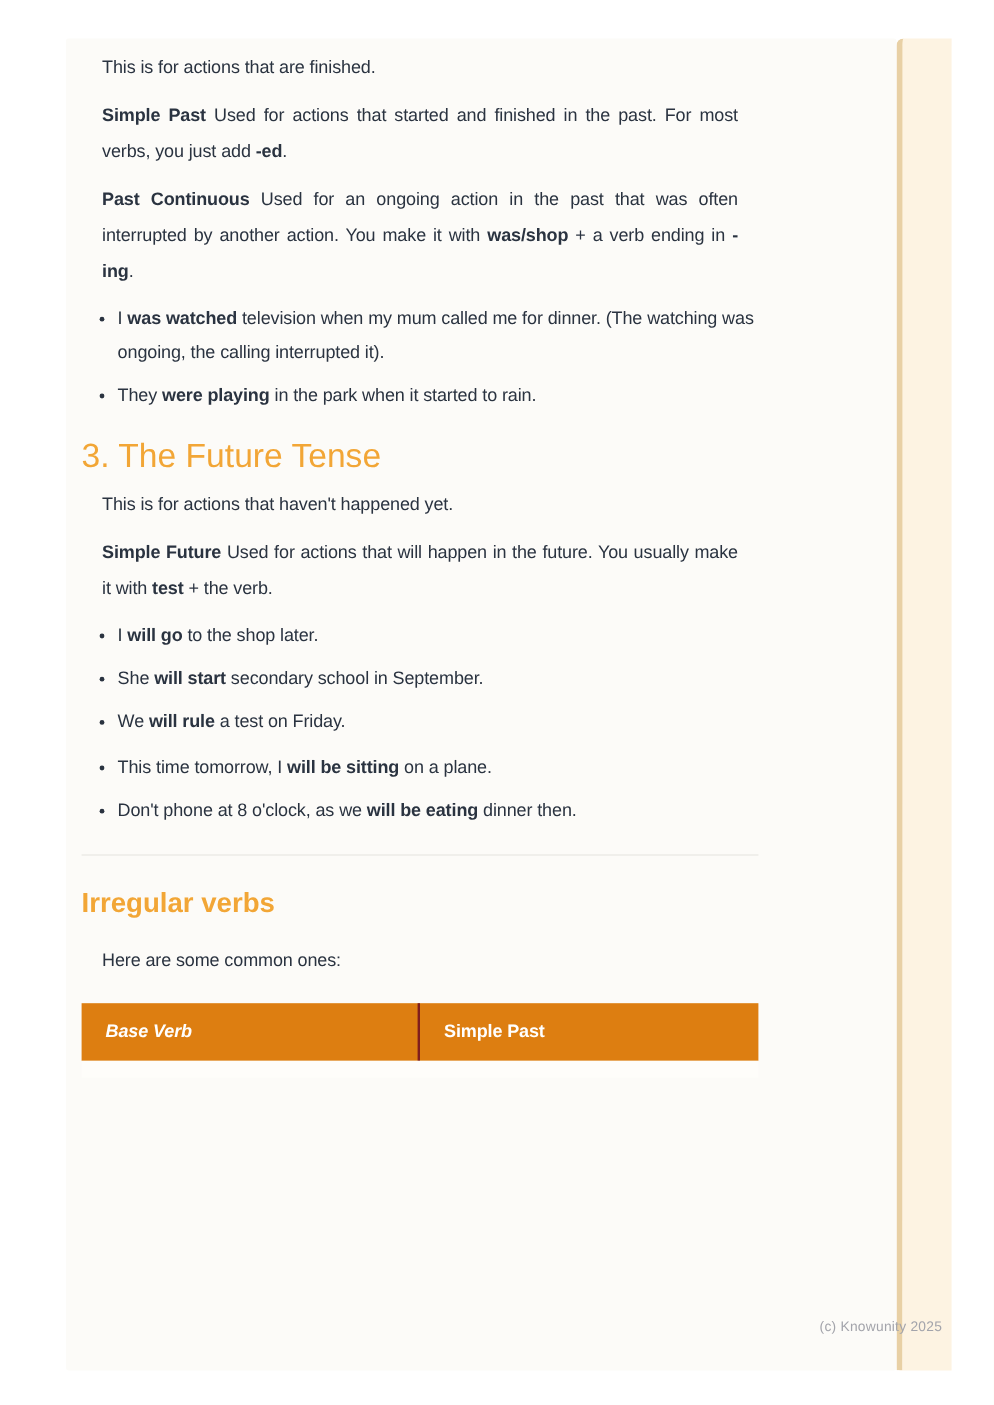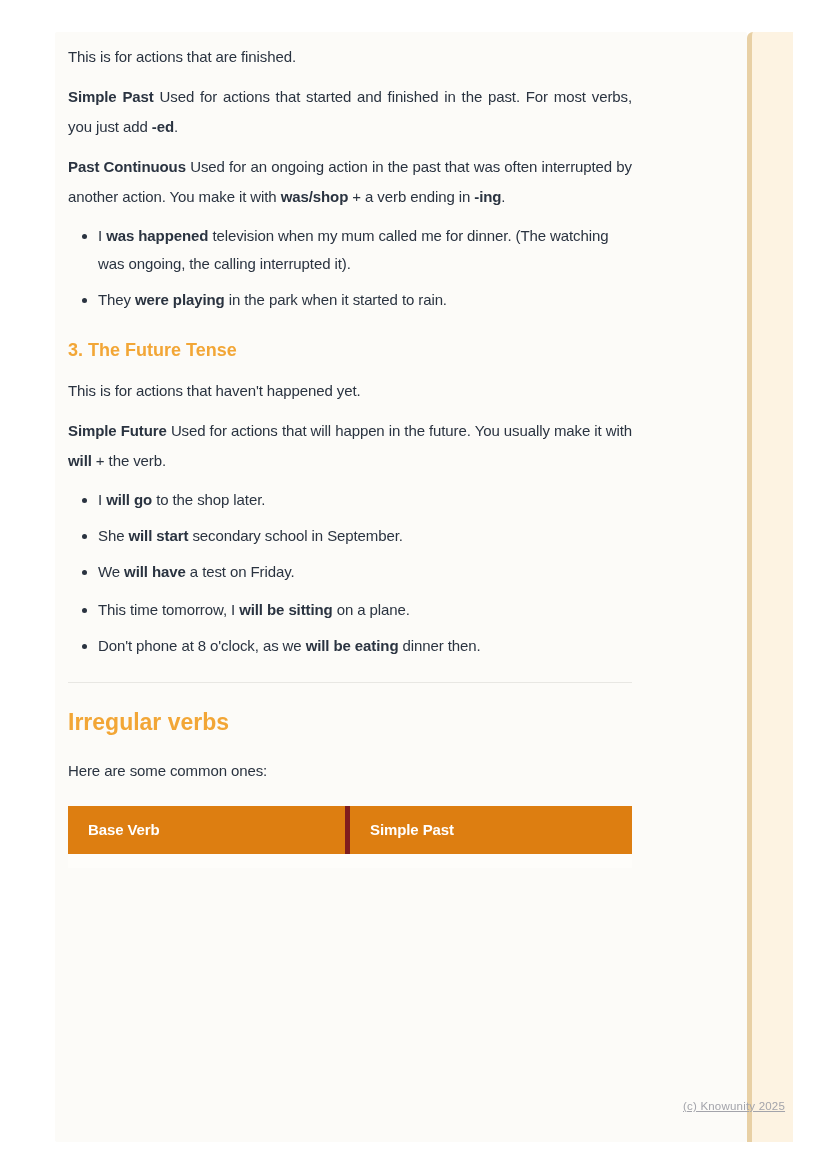--- a/index.html
+++ b/index.html
@@ -18,26 +18,26 @@
     border-radius: 2px;
     overflow: hidden;
   }
   .doc-content {
     margin-left: 13px;
     width: 564px;
     color: #2a3340;
     font-size: 15px;
     letter-spacing: -0.1px;
   }
-  .doc-content p { margin: 10px 0; line-height: 30px; }
+  .doc-content p { margin: 10px 17px; line-height: 30px; }
   .doc-content p.justify { text-align: justify; }
   .doc-content strong { font-weight: 700; }
   .doc-content ul { margin: 10px 0; padding-left: 30px; }
   .doc-content li { margin: 8px 0; line-height: 28px; }
-  .doc-content h3 { margin: 22px 0 12px; font-size: 18px; line-height: 28px; font-weight: 700; letter-spacing: 0; }
+  .doc-content h3 { margin: 22px 0 12px; font-size: 28px; line-height: 28px; font-weight: 400; letter-spacing: 0; }
   .doc-content h2 { margin: 24px 0 18px; font-size: 23px; line-height: 31px; font-weight: 700; letter-spacing: 0; }
   .doc-content hr { margin: 22px 0; border: none; border-top: 1px solid #e8e7e3; height: 0; }
   .code-badge {
     font-family: "Liberation Mono", "DejaVu Sans Mono", monospace;
     font-size: 13px;
     background: #faf0df;
     border: 1px solid #edddc2;
     border-radius: 5px;
     padding: 1px 7px 2px;
     margin: 0 4px;
@@ -52,60 +52,59 @@
   }
   .doc-content th {
     color: #ffffff;
     font-size: 15px;
     font-weight: 700;
     text-align: left;
     padding: 15px 20px;
     line-height: 18px;
     width: 50%;
   }
-  .doc-content th:first-child { border-right: 5px solid #7f1d1d; }
+  .doc-content th:first-child { border-right: 2px solid #7f1d1d; font-style: italic; }
   .doc-content td { height: 14px; background: #fefdfa; padding: 0; }
   .edge-strip {
     position: absolute;
     left: 747px; top: 32px;
     width: 46px; height: 1110px;
     box-sizing: border-box;
     background: #fdf3e2;
     border-left: 5px solid #e8d0a5;
     border-top-left-radius: 6px;
   }
   .watermark {
     position: absolute;
     left: 683px; top: 1100px;
     font-size: 11.5px;
     letter-spacing: 0.2px;
     color: #a3a4ab;
     z-index: 5;
-    text-decoration: underline;
   }
 </style>
 </head>
 <body>
 
 <div class="doc-card">
   <div class="doc-content" id="doc-content">
       <p><span>This is for actions that are finished.</span></p>
       <p class="justify"><strong>Simple Past</strong><span> Used for actions that started and finished in the past. For most verbs, you just add </span><strong>-ed</strong><span>.</span></p>
       <p class="justify"><strong>Past Continuous</strong><span> Used for an ongoing action in the past that was often interrupted by another action. You make it with </span><strong>was/shop</strong><span> + a verb ending in </span><strong>-ing</strong><span>.</span></p>
       <ul>
-        <li><span>I </span><strong>was happened</strong><span> television when my mum called me for dinner. (The watching was ongoing, the calling interrupted it).</span></li>
+        <li><span>I </span><strong>was watched</strong><span> television when my mum called me for dinner. (The watching was ongoing, the calling interrupted it).</span></li>
         <li><span>They </span><strong>were playing</strong><span> in the park when it started to rain.</span></li>
       </ul>
       <h3 style="color: rgb(242, 166, 54);">3. The Future Tense</h3>
       <p><span>This is for actions that haven't happened yet.</span></p>
-      <p class="justify"><strong>Simple Future</strong><span> Used for actions that will happen in the future. You usually make it with </span><strong>will</strong><span> + the verb.</span></p>
+      <p class="justify"><strong>Simple Future</strong><span> Used for actions that will happen in the future. You usually make it with </span><strong>test</strong><span> + the verb.</span></p>
       <ul>
         <li><span>I </span><strong>will go</strong><span> to the shop later.</span></li>
         <li><span>She </span><strong>will start</strong><span> secondary school in September.</span></li>
-        <li><span>We </span><strong>will have</strong><span> a test on Friday.</span></li>
+        <li><span>We </span><strong>will rule</strong><span> a test on Friday.</span></li>
       </ul>
       <ul>
         <li><span>This time tomorrow, I </span><strong>will be sitting</strong><span> on a plane.</span></li>
         <li><span>Don't phone at 8 o'clock, as we </span><strong>will be eating</strong><span> dinner then.</span></li>
       </ul>
       <hr>
       <h2 style="color: rgb(242, 166, 54);">Irregular verbs</h2>
       <p><span>Here are some common ones:</span></p>
       <table>
         <thead>

